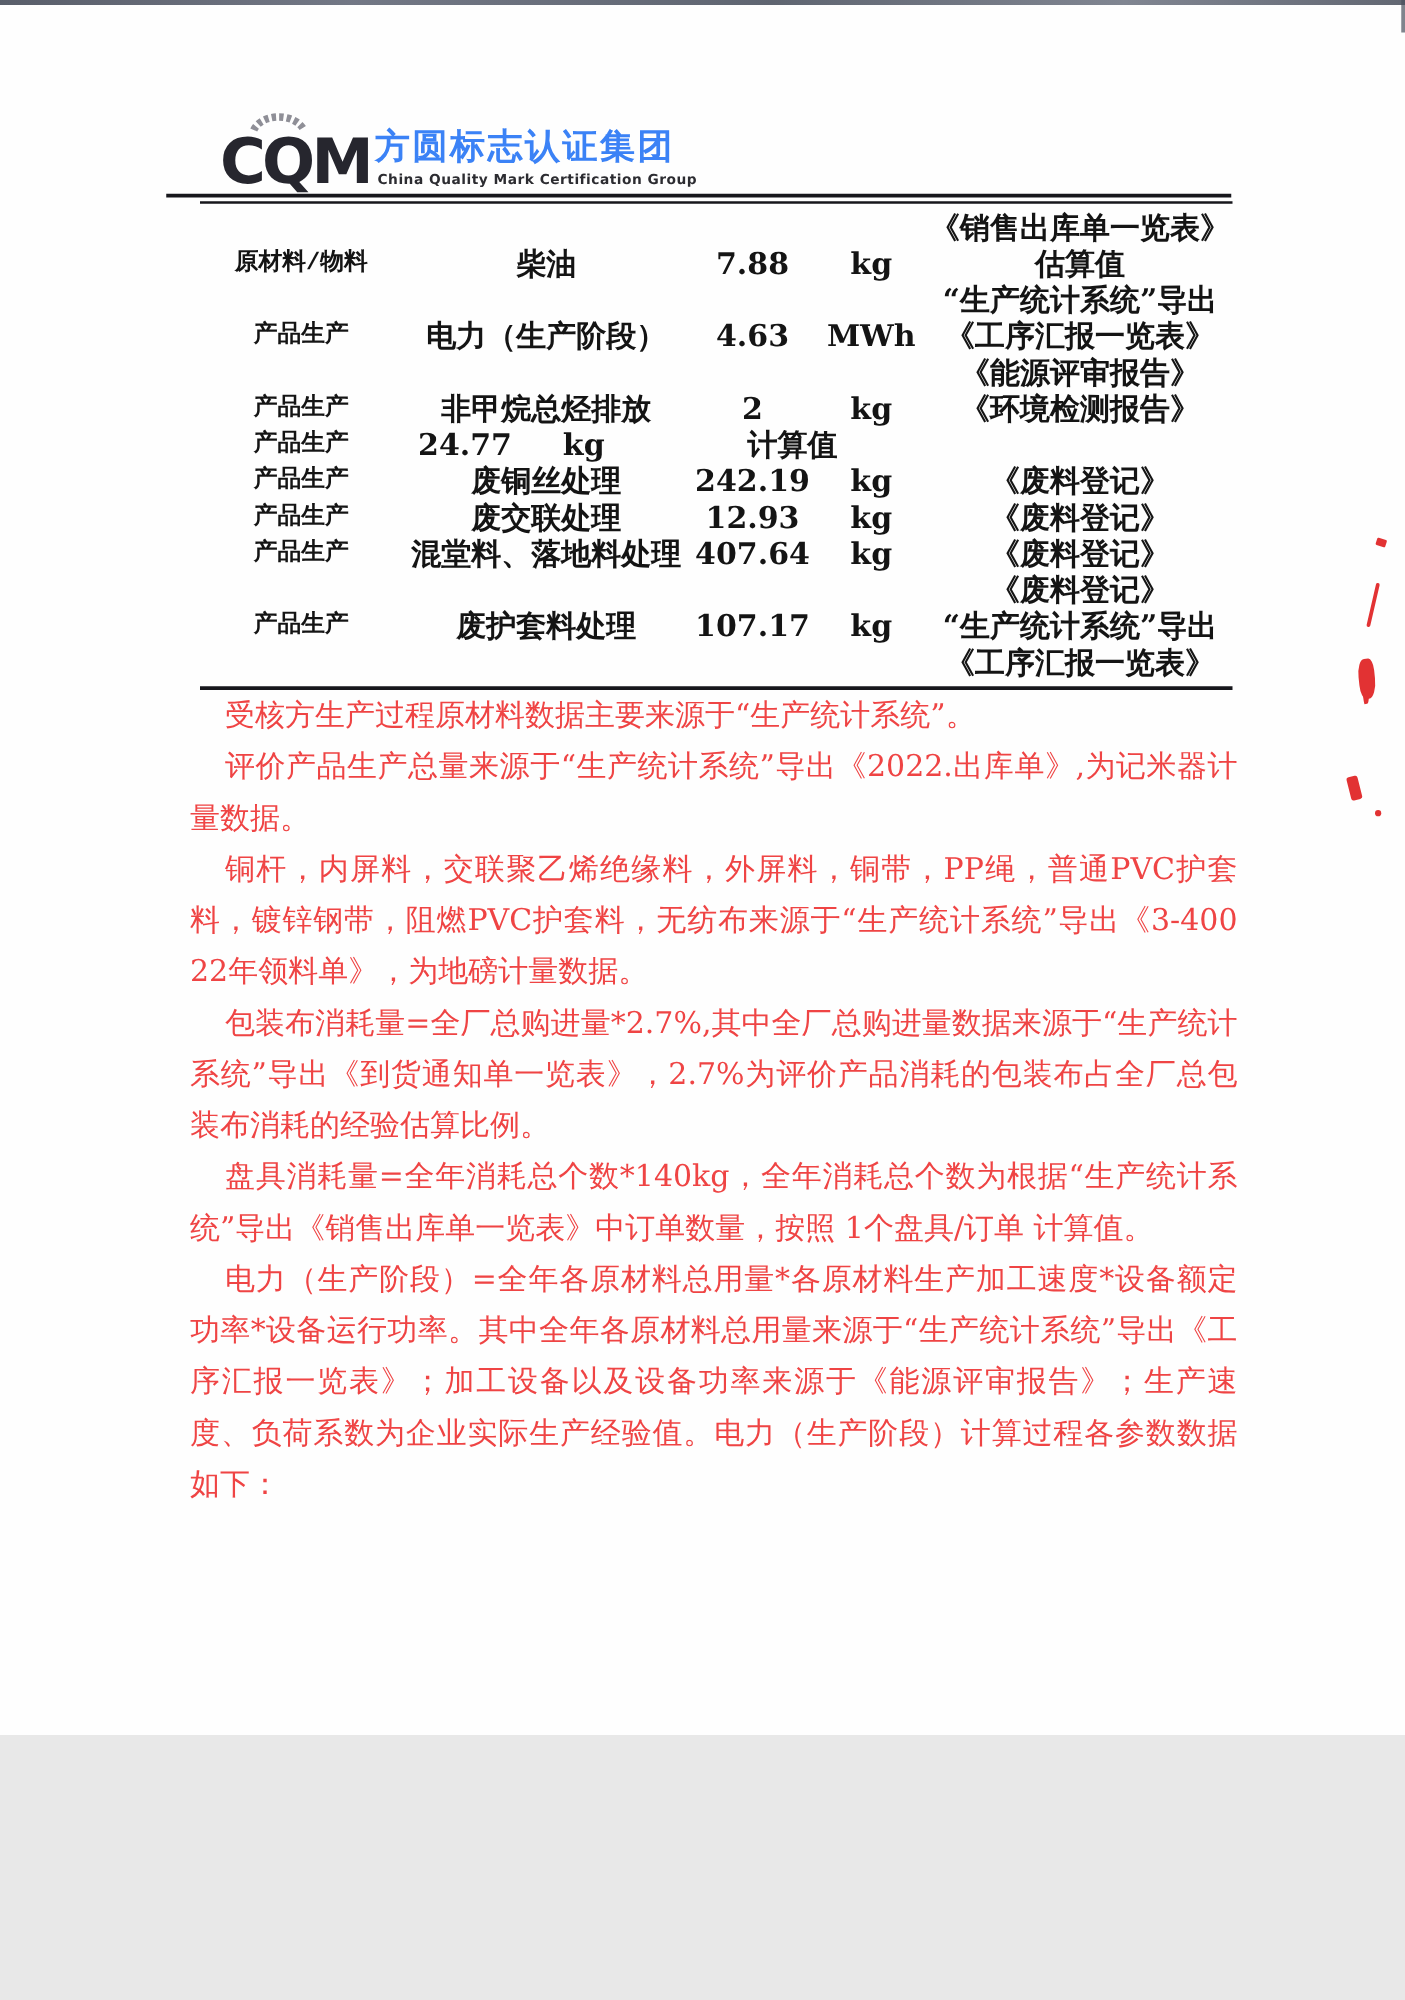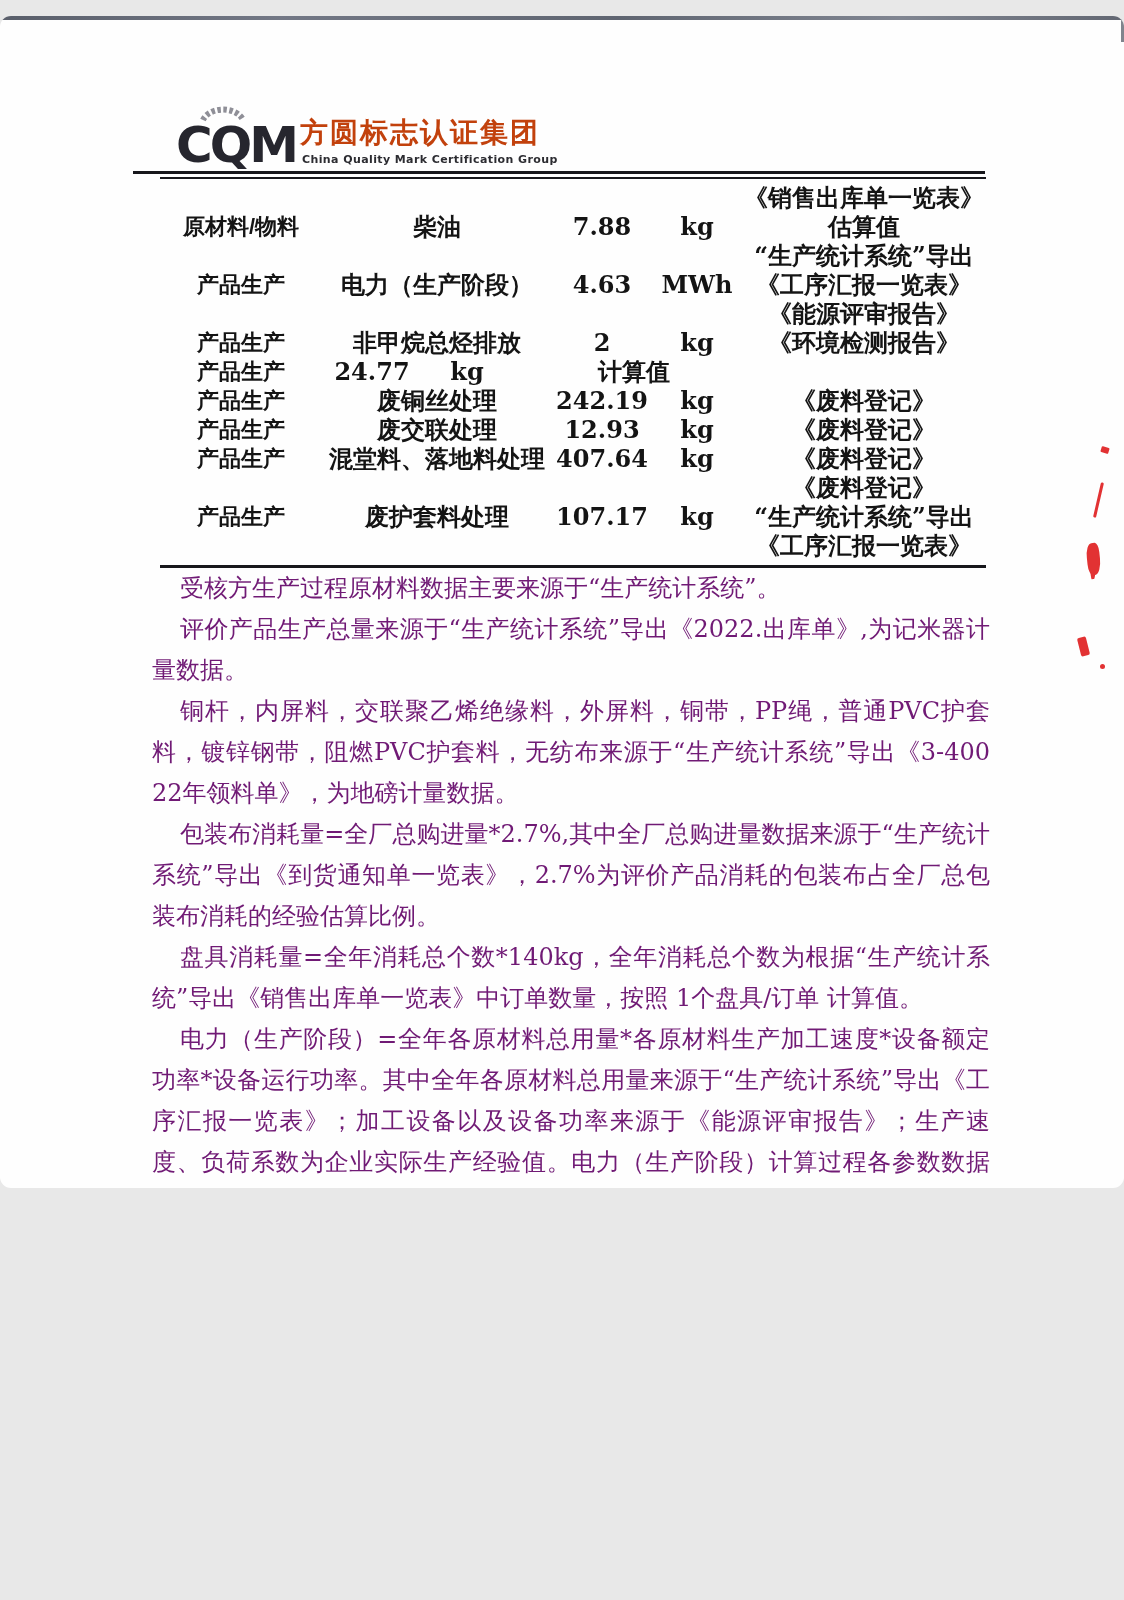--- a/index.html
+++ b/index.html
@@ -1,65 +1,65 @@
 <!DOCTYPE html>
 <html><head>
 <meta charset="utf-8">
 <style>
   html,body { margin:0; padding:0; background:#e8e8e8; }
   .page {
-    position:relative; width:1124px; height:1172px; margin:16px auto;
+    position:relative; width:1124px; height:1388px; margin:0 auto;
     background:#fefefe; overflow:hidden;
-    font-family:"DejaVu Serif","Liberation Serif",serif; color:#141414;border-radius:11px;
+    font-family:"DejaVu Serif","Liberation Serif",serif; color:#141414;
   }
   .scan-top-edge {
     position:absolute; left:0; top:0; width:100%; height:4px;
     background:linear-gradient(90deg,#3c4250 0%,#5a6070 25%,#434a58 55%,#6a707e 80%,#474d5a 100%);
     opacity:.85;
   }
   .scan-right-sliver { position:absolute; right:0; top:0; width:3px; height:26px; background:#4a505c; opacity:.7; }
 
   
   .logo-cqm-text {
     position:absolute; left:176px; top:104px;
     font-family:"DejaVu Sans","Liberation Sans",sans-serif;
     font-weight:800; font-size:50px; line-height:1; letter-spacing:-3px; color:#26262e;
   }
   .logo-crown { position:absolute; left:200px; top:88px; }
   .logo-cn-title {
     position:absolute; left:300px; top:102px;
     font-family:"DejaVu Sans","Liberation Sans",sans-serif;
-    font-weight:700; font-size:28px; letter-spacing:2px; color:#c2410c; line-height:1.1;
+    font-weight:700; font-size:28px; letter-spacing:2px; color:#3b82f6; line-height:1.1;
   }
   .logo-en-subtitle {
     position:absolute; left:302px; top:137px;
     font-family:"DejaVu Sans","Liberation Sans",sans-serif;
     font-weight:600; font-size:11px; letter-spacing:.4px; color:#2c2c31;
   }
   .header-rule { position:absolute; left:133px; top:155px; width:852px; height:3px; background:#17171c; }
 
   
   .materials-table {
     position:absolute; left:160px; top:161px; width:826px;
     border-top:2px solid #17171c; border-bottom:3px solid #17171c;
     padding:4px 0 5px 0;
   }
   .trow { display:flex; align-items:center; }
   .cell { text-align:center; font-size:24px; line-height:29px;font-weight:bold; }
-  .c-cat  { width:162px; font-family:Liberation Sans, sans-serif; font-weight:700; font-size:22px; }
+  .c-cat  { width:162px; font-family:Liberation Mono, monospace; font-weight:700; font-size:19px; }
   .c-item { width:230px;text-align:center; }
   .c-val  { width:100px; }
   .c-unit { width:90px; }
   .c-src  { width:244px; }
   .src-line { line-height:29px; }
 
   
   .body-text {
     position:absolute; left:152px; top:552px; width:838px;
-    font-size:24px; line-height:41px; text-align:justify; color:#701a75;
+    font-size:24px; line-height:41px; text-align:justify; color:#ef4444;
   }
   .para { margin:0; text-indent:28px; }
 
   
   .page-number {
     position:absolute; left:30px; top:1422px; width:1090px;
     text-align:center; font-size:21px; color:#222;
     font-family:"DejaVu Sans","Liberation Sans",sans-serif;
   }
 

